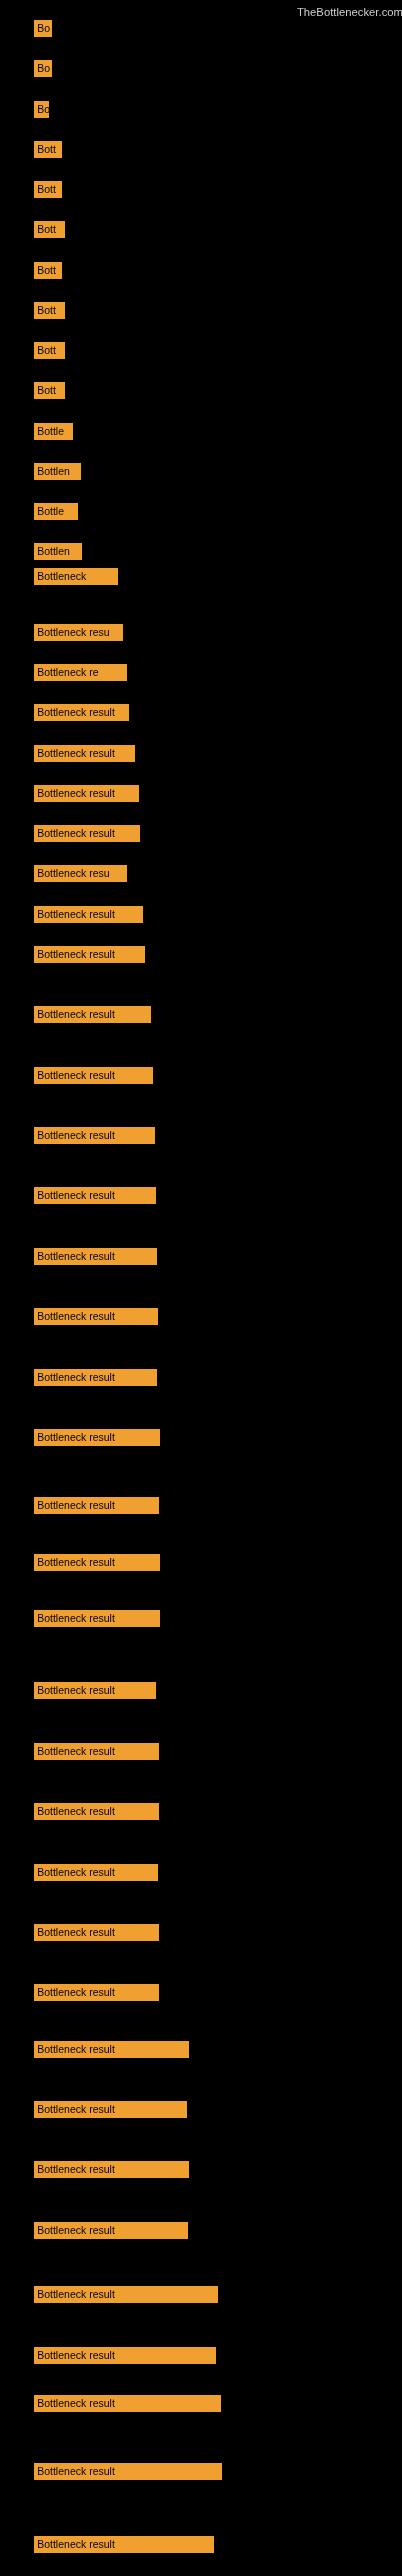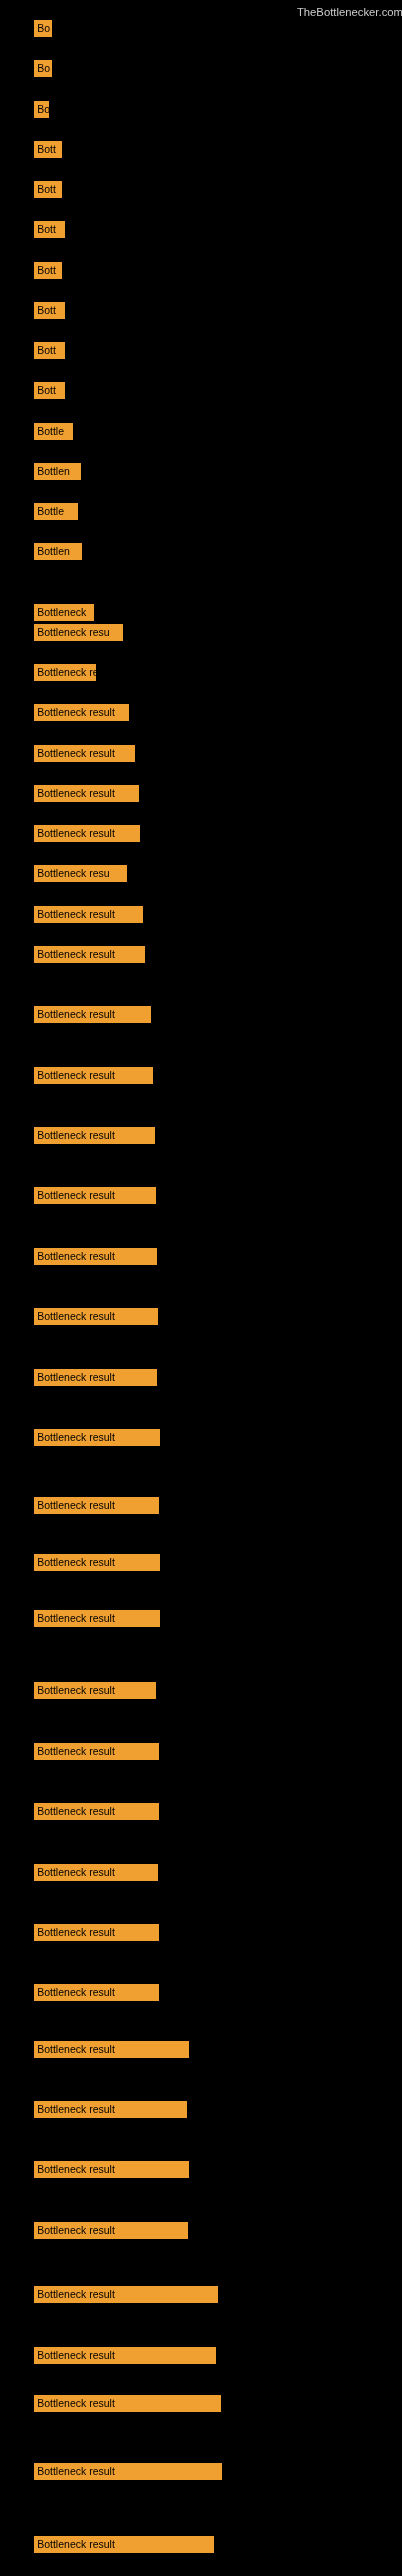--- a/index.html
+++ b/index.html
@@ -50,23 +50,23 @@
     <div class="bottleneck-item" style="top: 181px; width: 28px;">Bott</div>
     <div class="bottleneck-item" style="top: 221px; width: 31px;">Bott</div>
     <div class="bottleneck-item" style="top: 262px; width: 28px;">Bott</div>
     <div class="bottleneck-item" style="top: 302px; width: 31px;">Bott</div>
     <div class="bottleneck-item" style="top: 342px; width: 31px;">Bott</div>
     <div class="bottleneck-item" style="top: 382px; width: 31px;">Bott</div>
     <div class="bottleneck-item" style="top: 423px; width: 39px;">Bottle</div>
     <div class="bottleneck-item" style="top: 463px; width: 47px;">Bottlen</div>
     <div class="bottleneck-item" style="top: 503px; width: 44px;">Bottle</div>
     <div class="bottleneck-item" style="top: 543px; width: 48px;">Bottlen</div>
-    <div class="bottleneck-item" style="top: 604px; width: 60px;">Bottleneck</div>
+    <div class="bottleneck-item" style="top: 568px; width: 84px;">Bottleneck</div>
     <div class="bottleneck-item" style="top: 624px; width: 89px;">Bottleneck resu</div>
-    <div class="bottleneck-item" style="top: 664px; width: 62px;">Bottleneck re</div>
+    <div class="bottleneck-item" style="top: 664px; width: 93px;">Bottleneck re</div>
     <div class="bottleneck-item" style="top: 704px; width: 95px;">Bottleneck result</div>
     <div class="bottleneck-item" style="top: 745px; width: 101px;">Bottleneck result</div>
     <div class="bottleneck-item" style="top: 785px; width: 105px;">Bottleneck result</div>
     <div class="bottleneck-item" style="top: 825px; width: 106px;">Bottleneck result</div>
     <div class="bottleneck-item" style="top: 865px; width: 93px;">Bottleneck resu</div>
     <div class="bottleneck-item" style="top: 906px; width: 109px;">Bottleneck result</div>
     <div class="bottleneck-item" style="top: 946px; width: 111px;">Bottleneck result</div>
     <div class="bottleneck-item" style="top: 1006px; width: 117px;">Bottleneck result</div>
     <div class="bottleneck-item" style="top: 1067px; width: 119px;">Bottleneck result</div>
     <div class="bottleneck-item" style="top: 1127px; width: 121px;">Bottleneck result</div>

